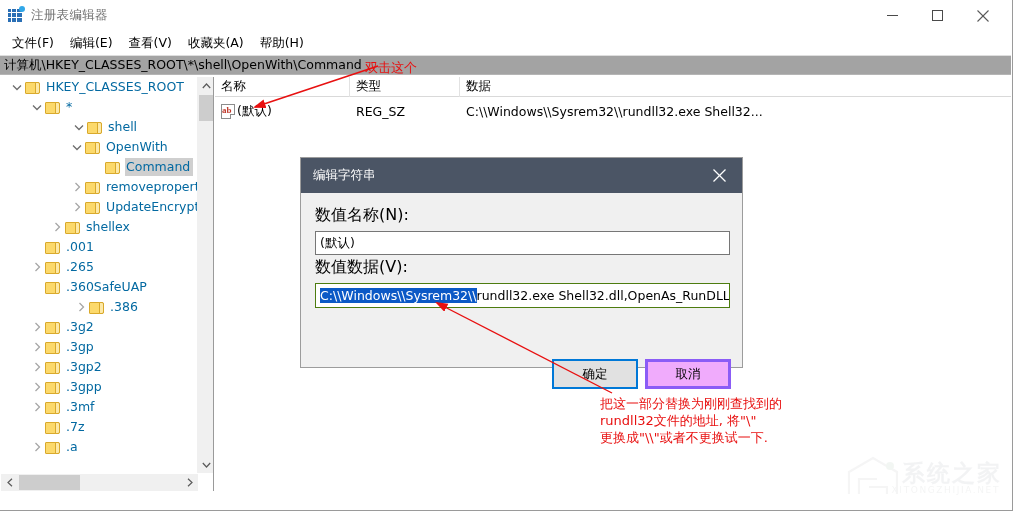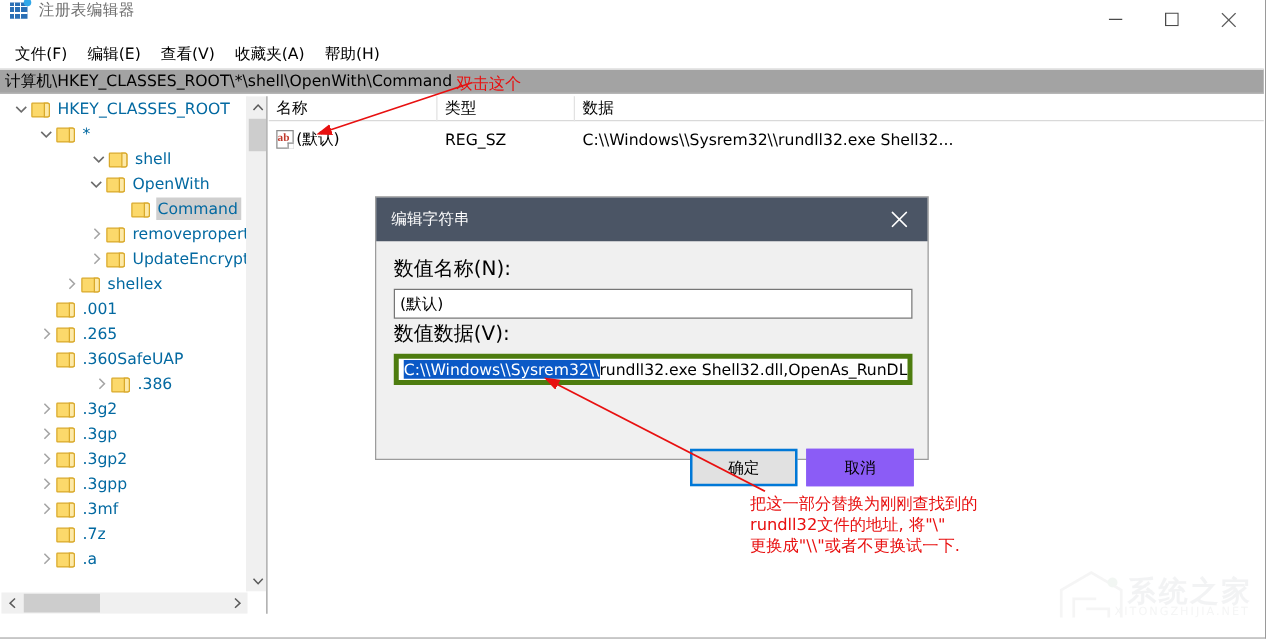--- a/index.html
+++ b/index.html
@@ -13,21 +13,21 @@
 
   
   #regedit-window{
     position:absolute; left:0; top:0; width:1013px; height:511px;
     background:#ffffff; border:1px solid #9a9a9a; border-top:none; border-left:none;
   }
 
   
   .titlebar{
     position:absolute; left:0; top:0; width:1005px; height:31px;
-    background:#ffffff; display:flex; 
+    background:#ffffff; display:flex; align-items:center;
     border-bottom:1px solid #ffffff;
   }
   .app-icon{
     width:16px;height:16px;margin-left:8px;margin-right:7px;position:relative;flex:none;
   }
   .app-icon .grid{
     position:absolute;left:0;top:2px;width:14px;height:13px;background:#2a6fb5;
     background-image:
       linear-gradient(to right,transparent 3px,#ffffff 3px,#ffffff 4px,transparent 4px),
       linear-gradient(to right,transparent 8px,#ffffff 8px,#ffffff 9px,transparent 9px),
@@ -166,26 +166,26 @@
   .dlg-body{ position:relative; padding:12px 14px 0 14px; }
   .dlg-label{
     font-size:16px;color:#000;margin-bottom:5px;
     font-family:"DejaVu Sans","Liberation Sans",sans-serif;
   }
   .dlg-input{
     width:415px;height:24px;background:#ffffff;border:1px solid #767676;
     display:flex;align-items:center;padding-left:4px;font-size:12.5px;color:#000;
     font-family:"DejaVu Sans","Liberation Sans",sans-serif; overflow:hidden;white-space:nowrap;
   }
-  .dlg-input.focused{ border:4px solid #4d7c0f; height:25px;align-items:center; }
+  .dlg-input.focused{ border:1px solid #4d7c0f; height:25px;align-items:center; }
   .sel{ background:#0b59c6; color:#ffffff; }
   .btn{
     position:absolute; width:86px; height:30px; font-size:12.5px;
     display:flex;align-items:center;justify-content:center;
-    background:#8b5cf6; border:3px solid #8b5cf6; color:#000;
+    background:#f0abfc; border:3px solid #8b5cf6; color:#000;
     font-family:"DejaVu Sans","Liberation Sans",sans-serif;
   }
   .btn.default{ border:2px solid #0078d7; background:#e1e1e1; }
 
   
   .anno{
     position:absolute; color:#e81010; font-size:13px; line-height:17px;
     font-family:"DejaVu Sans","Liberation Sans",sans-serif; white-space:pre;
   }
   #anno-svg{ position:absolute; left:0; top:0; width:1013px; height:511px; pointer-events:none; }

